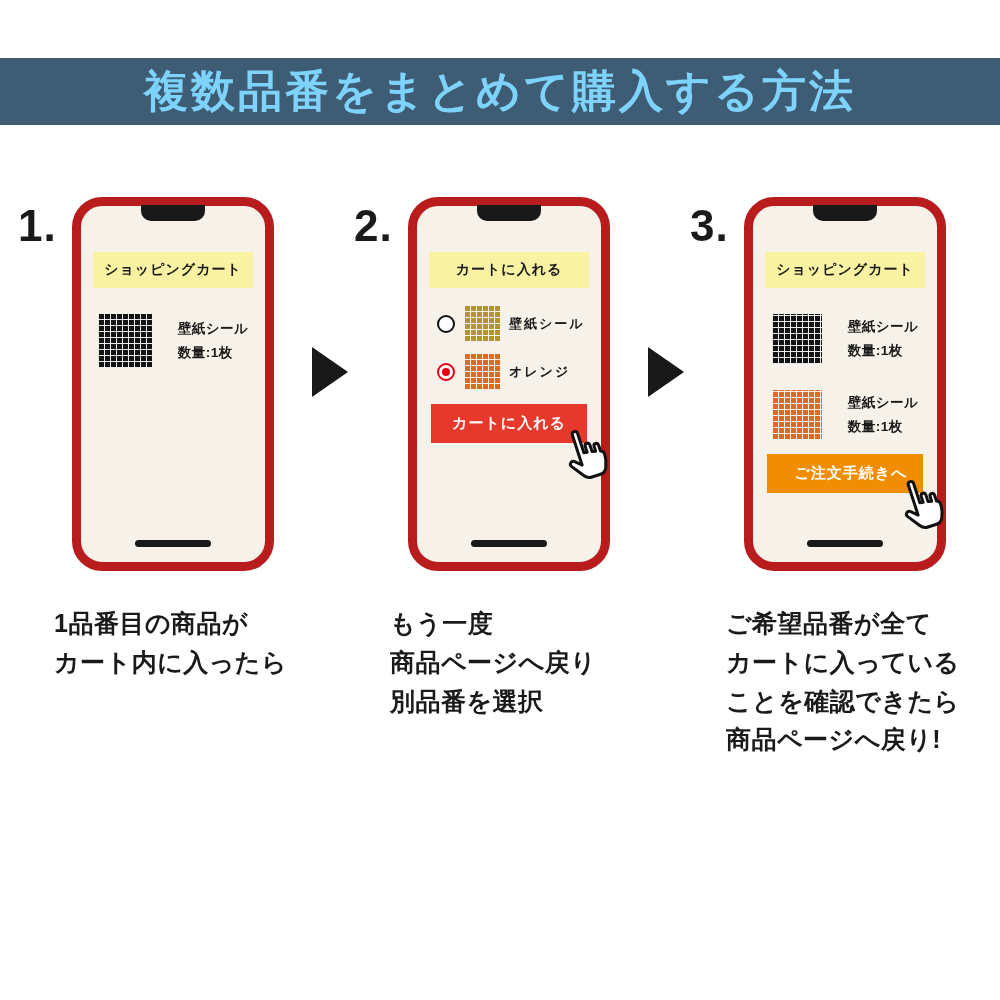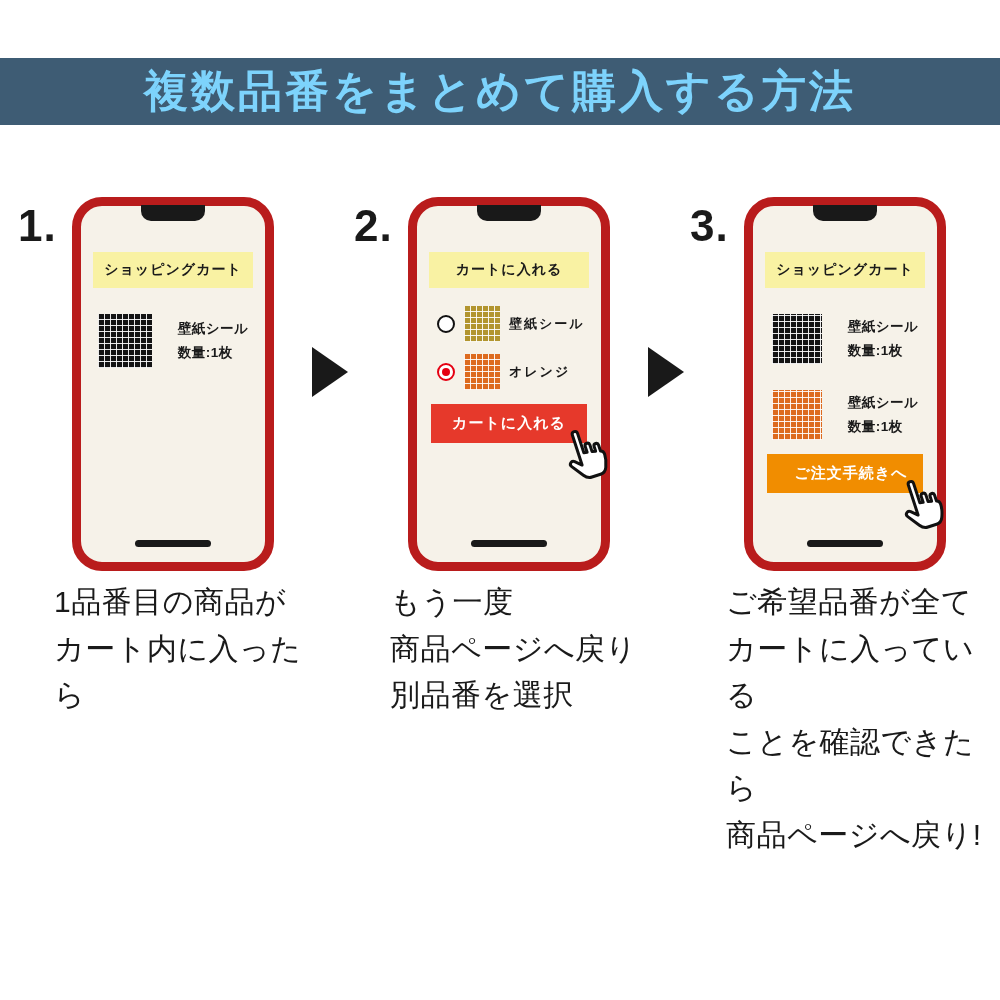--- a/index.html
+++ b/index.html
@@ -52,21 +52,21 @@
          font-size:15px; font-weight:bold; padding:10px 0; letter-spacing:1px; cursor:pointer; }
   .cta-red { background:#e6392b; }
   .cta-orange { background:#f18d00;padding-left:12px; }
   .hand { position:absolute; right:-28px; bottom:-42px; width:58px; height:60px;
           transform:rotate(-18deg); }
 
   .arrow { width:0; height:0; border-left:36px solid #191919;
            border-top:25px solid transparent; border-bottom:25px solid transparent;
            margin:150px 6px 0 2px; flex-shrink:0; }
 
-  .caption { margin-top:8px; padding-left:36px; font-size:30px; font-weight:400;
+  .caption { margin-top:33px; padding-left:36px; font-size:25px; font-weight:700;
              line-height:1.55; white-space:pre-line; letter-spacing:0.5px; }
 
   
   .note { margin:46px 32px 0; }
   .note-heading { display:inline; font-size:30px; font-weight:bold; letter-spacing:1px;
                   background:linear-gradient(transparent 55%, #f5ef9f 55%); padding:0 6px 2px 2px; }
   .note-body { margin-top:26px; font-size:25px; font-weight:600; line-height:1.8; letter-spacing:0.5px; }
 </style>
 </head>
 <body>

